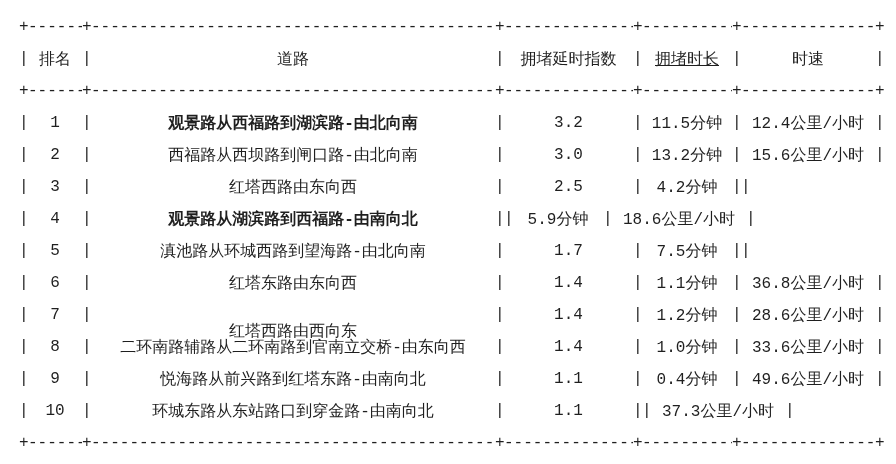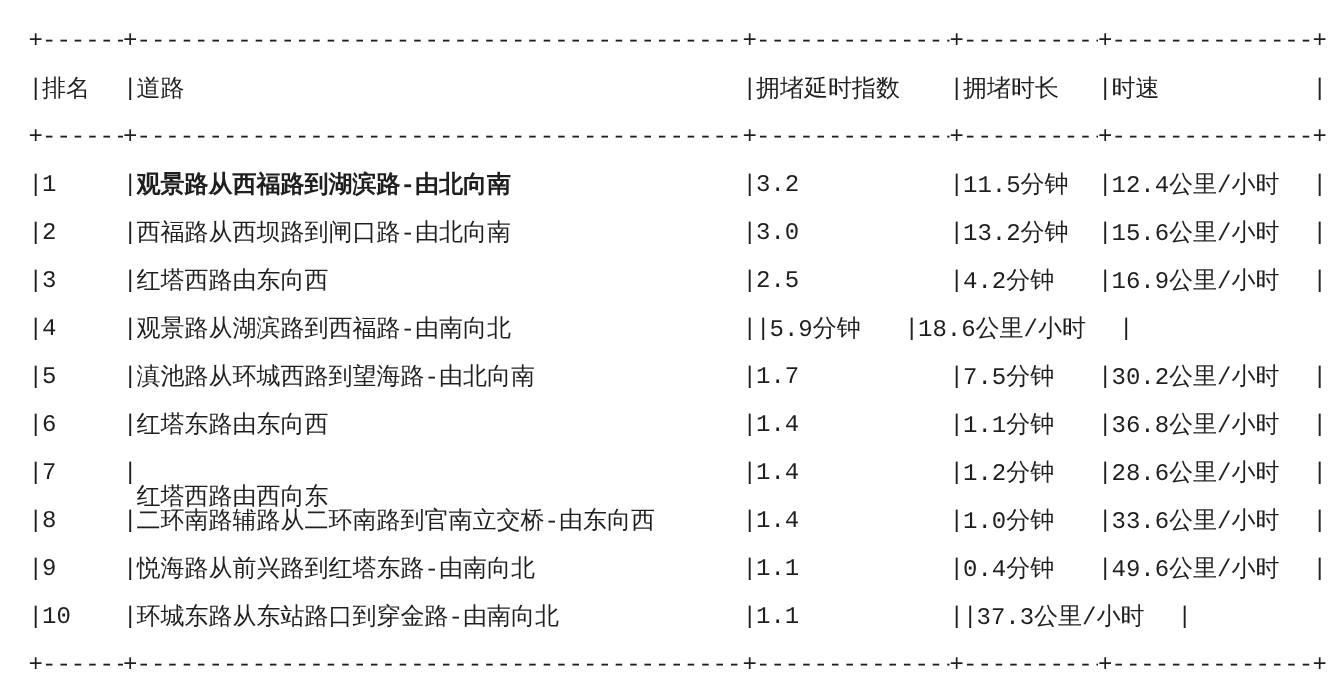--- a/index.html
+++ b/index.html
@@ -24,20 +24,21 @@
   }
   .line {
     display: flex;
     align-items: center;
     height: 32px;
     white-space: nowrap;
   }
   .cell {
     flex: none;
     display: inline-block;
+    text-align: center;
     overflow: hidden;
   }
   .pipe, .plus {
     flex: none;
     display: inline-block;
     width: 9px;
     text-align: center;
     overflow: visible;
   }
   .dashes {
@@ -67,21 +68,21 @@
         <span class="plus">+</span>
       </div>
       <div class="line">
         <span class="pipe">|</span>
         <span class="cell" style="width: 54px;">排名</span>
         <span class="pipe">|</span>
         <span class="cell" style="width: 404px;">道路</span>
         <span class="pipe">|</span>
         <span class="cell" style="width: 129px;">拥堵延时指数</span>
         <span class="pipe">|</span>
-        <span class="cell" style="width: 90px;">拥堵时长</span>
+        <span class="cell" style="width: 90px; text-decoration: underline;">拥堵时长</span>
         <span class="pipe">|</span>
         <span class="cell" style="width: 134px;">时速</span>
         <span class="pipe">|</span>
       </div>
       <div class="line">
         <span class="plus">+</span>
         <span class="dashes" style="width: 54px;">-----------</span>
         <span class="plus">+</span>
         <span class="dashes" style="width: 404px;">-------------------------------------------------------</span>
         <span class="plus">+</span>
@@ -121,46 +122,44 @@
       <div class="line">
         <span class="pipe">|</span>
         <span class="cell" style="width: 54px;">3</span>
         <span class="pipe">|</span>
         <span class="cell" style="width: 404px;">红塔西路由东向西</span>
         <span class="pipe">|</span>
         <span class="cell" style="width: 129px;">2.5</span>
         <span class="pipe">|</span>
         <span class="cell" style="width: 90px;">4.2分钟</span>
         <span class="pipe">|</span>
-        <span class="cell" style="width: 134px;">16.9公里/小时</span>
         <span class="pipe">|</span>
       </div>
       <div class="line">
         <span class="pipe">|</span>
         <span class="cell" style="width: 54px;">4</span>
         <span class="pipe">|</span>
-        <span class="cell" style="width: 404px;">观景路从湖滨路到西福路-由南向北</span>
+        <span class="cell" style="width: 404px; font-weight: bold;">观景路从湖滨路到西福路-由南向北</span>
         <span class="pipe">|</span>
         <span class="pipe">|</span>
         <span class="cell" style="width: 90px;">5.9分钟</span>
         <span class="pipe">|</span>
         <span class="cell" style="width: 134px;">18.6公里/小时</span>
         <span class="pipe">|</span>
       </div>
       <div class="line">
         <span class="pipe">|</span>
         <span class="cell" style="width: 54px;">5</span>
         <span class="pipe">|</span>
         <span class="cell" style="width: 404px;">滇池路从环城西路到望海路-由北向南</span>
         <span class="pipe">|</span>
         <span class="cell" style="width: 129px;">1.7</span>
         <span class="pipe">|</span>
         <span class="cell" style="width: 90px;">7.5分钟</span>
         <span class="pipe">|</span>
-        <span class="cell" style="width: 134px;">30.2公里/小时</span>
         <span class="pipe">|</span>
       </div>
       <div class="line">
         <span class="pipe">|</span>
         <span class="cell" style="width: 54px;">6</span>
         <span class="pipe">|</span>
         <span class="cell" style="width: 404px;">红塔东路由东向西</span>
         <span class="pipe">|</span>
         <span class="cell" style="width: 129px;">1.4</span>
         <span class="pipe">|</span>

